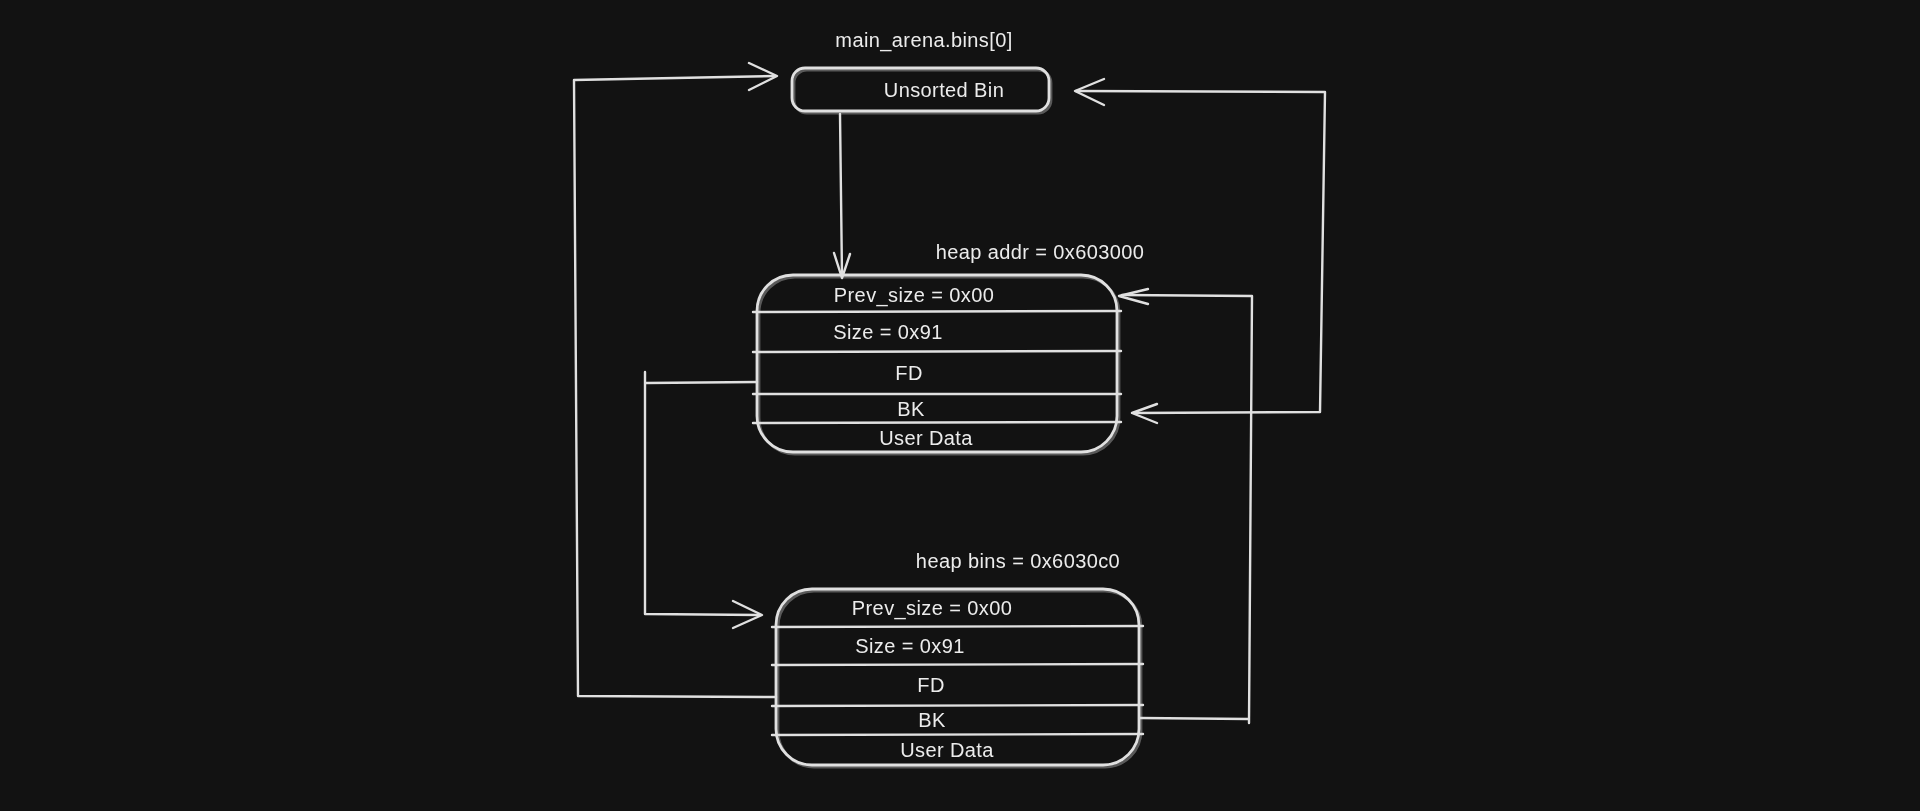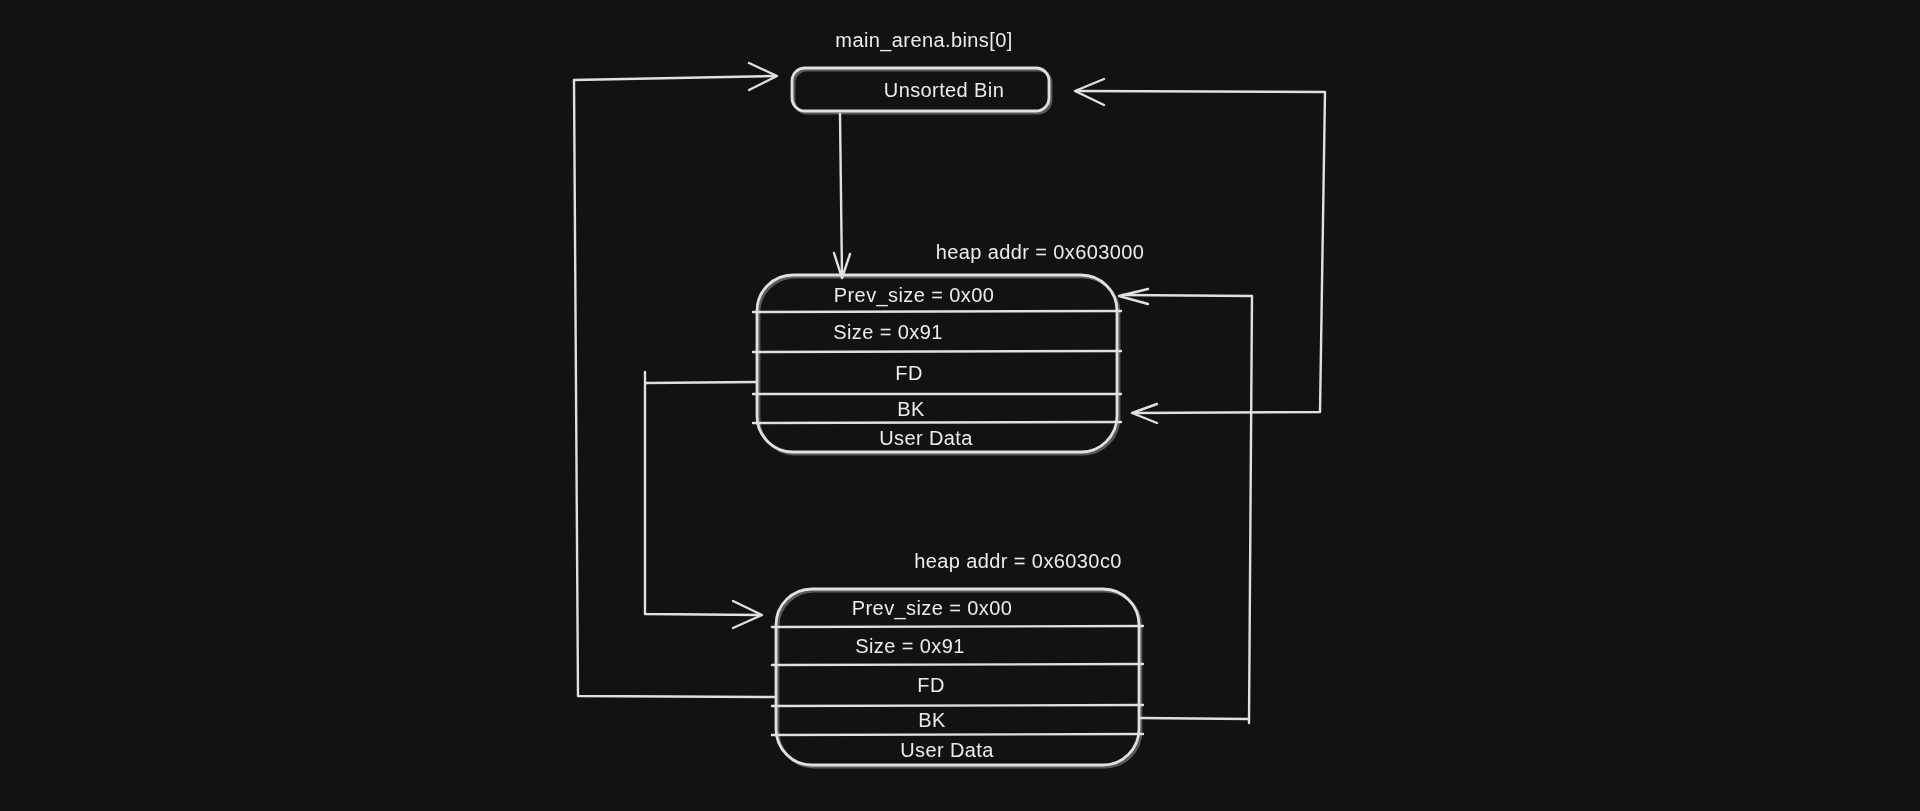--- a/index.html
+++ b/index.html
@@ -81,20 +81,20 @@
 
   <span class="lbl" style="left:944px;top:90px;">Unsorted Bin</span>
 
   <span class="lbl" style="left:999px;top:252px;margin-left:41px;">heap addr = 0x603000</span>
   <span class="lbl" style="left:914px;top:295px;">Prev_size = 0x00</span>
   <span class="lbl" style="left:888px;top:332px;">Size = 0x91</span>
   <span class="lbl" style="left:909px;top:373px;">FD</span>
   <span class="lbl" style="left:911px;top:409px;">BK</span>
   <span class="lbl" style="left:926px;top:438px;">User Data</span>
 
-  <span class="lbl" style="left:1018px;top:561px;">heap addr = 0x6030c0</span>
+  <span class="lbl" style="left:1018px;top:561px;">heap bins = 0x6030c0</span>
   <span class="lbl" style="left:932px;top:608px;">Prev_size = 0x00</span>
   <span class="lbl" style="left:910px;top:646px;">Size = 0x91</span>
   <span class="lbl" style="left:931px;top:685px;">FD</span>
   <span class="lbl" style="left:932px;top:720px;">BK</span>
   <span class="lbl" style="left:947px;top:750px;">User Data</span>
 
 </div>
 
 </body></html>

